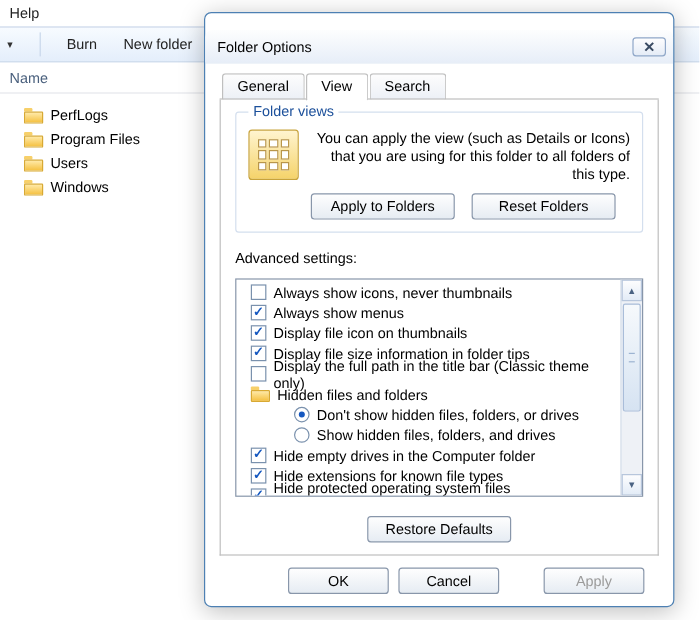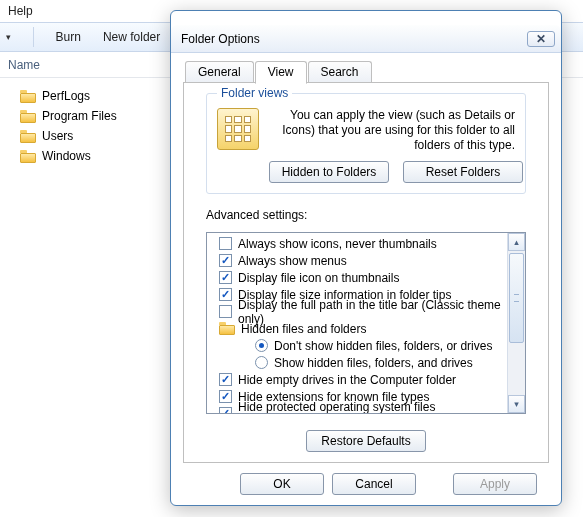--- a/index.html
+++ b/index.html
@@ -26,21 +26,21 @@
   .titlebar .title { flex: 1; color: #000; }
   .closebtn { width: 28px; height: 16px; border: 1px solid #8fa7c8; border-radius: 3px; background: linear-gradient(#fdfdfe, #e5ecf6); display: flex; align-items: center; justify-content: center; color: #3a4b63; font-weight: bold; font-family: Arial; }
 
   .client { flex: 1; padding: 8px 12px 10px 12px; display: flex; flex-direction: column; }
 
   .tabs { position: relative; height: 22px; display: flex; align-items: flex-end; padding-left: 2px; }
   .tabs:after { content: ""; position: absolute; left: 0; right: 0; bottom: 0; height: 1px; background: #bfbfbf; }
   .tab-btn { position: relative; padding: 3px 12px 4px; border: 1px solid #bfbfbf; border-bottom: none; background: linear-gradient(#fdfdfd, #ecf0f6); border-radius: 3px 3px 0 0; margin-right: 1px; color: #000; }
   .tab-btn.active { background: #fff; z-index: 2; border-bottom: 1px solid #fff; margin-bottom: -1px; }
 
-  .tabpane { border: 1px solid #bfbfbf; border-top: none; flex: 1; padding: 10px 22px; display: flex; flex-direction: column; gap: 10px; }
+  .tabpane { border: 1px solid #bfbfbf; border-top: none; flex: 1; padding: 10px 12px; display: flex; flex-direction: column; gap: 10px; }
 
   .groupbox { border: 1px solid #d4dfee; border-radius: 3px; padding: 14px 10px 10px 10px; position: relative; }
   .grouptitle { position: absolute; top: -8px; left: 10px; background: #fff; padding: 0 4px; color: #1b4f9a; }
   .fv-row { display: flex; gap: 10px; align-items: flex-start; text-align: right; }
   .fv-icon { width: 42px; height: 42px; flex: none; border: 1px solid #c8a33a; background: linear-gradient(#fff4cf, #f5d36a); border-radius: 3px; display:flex; align-items:center; justify-content:center; }
   .fv-icon-grid { width: 26px; height: 26px; display:grid; grid-template-columns: repeat(3,1fr); grid-template-rows: repeat(3,1fr); gap:2px; }
   .fv-icon-grid span { background:#fff; border:1px solid #b9964a; }
   .fv-text { color: #000; line-height: 1.25; }
   .fv-buttons { display: flex; gap: 14px; padding-left: 52px; margin-top: 8px; }
 
@@ -145,21 +145,21 @@
                 <span></span>
                 <span></span>
                 <span></span>
                 <span></span>
                 <span></span>
               </div>
           </div>
           <div class="fv-text">You can apply the view (such as Details or Icons) that you are using for this folder to all folders of this type.</div>
         </div>
         <div class="fv-buttons">
-          <button class="btn">Hidden to Folders</button>
+          <button class="btn">Apply to Folders</button>
           <button class="btn">Reset Folders</button>
         </div>
       </div>
 
       <div class="adv-label">Advanced settings:</div>
 
       <div class="adv-box">
         <div class="adv-inner" id="advlist">
             <div class="adv-row">
               <span class="cb"></span>

